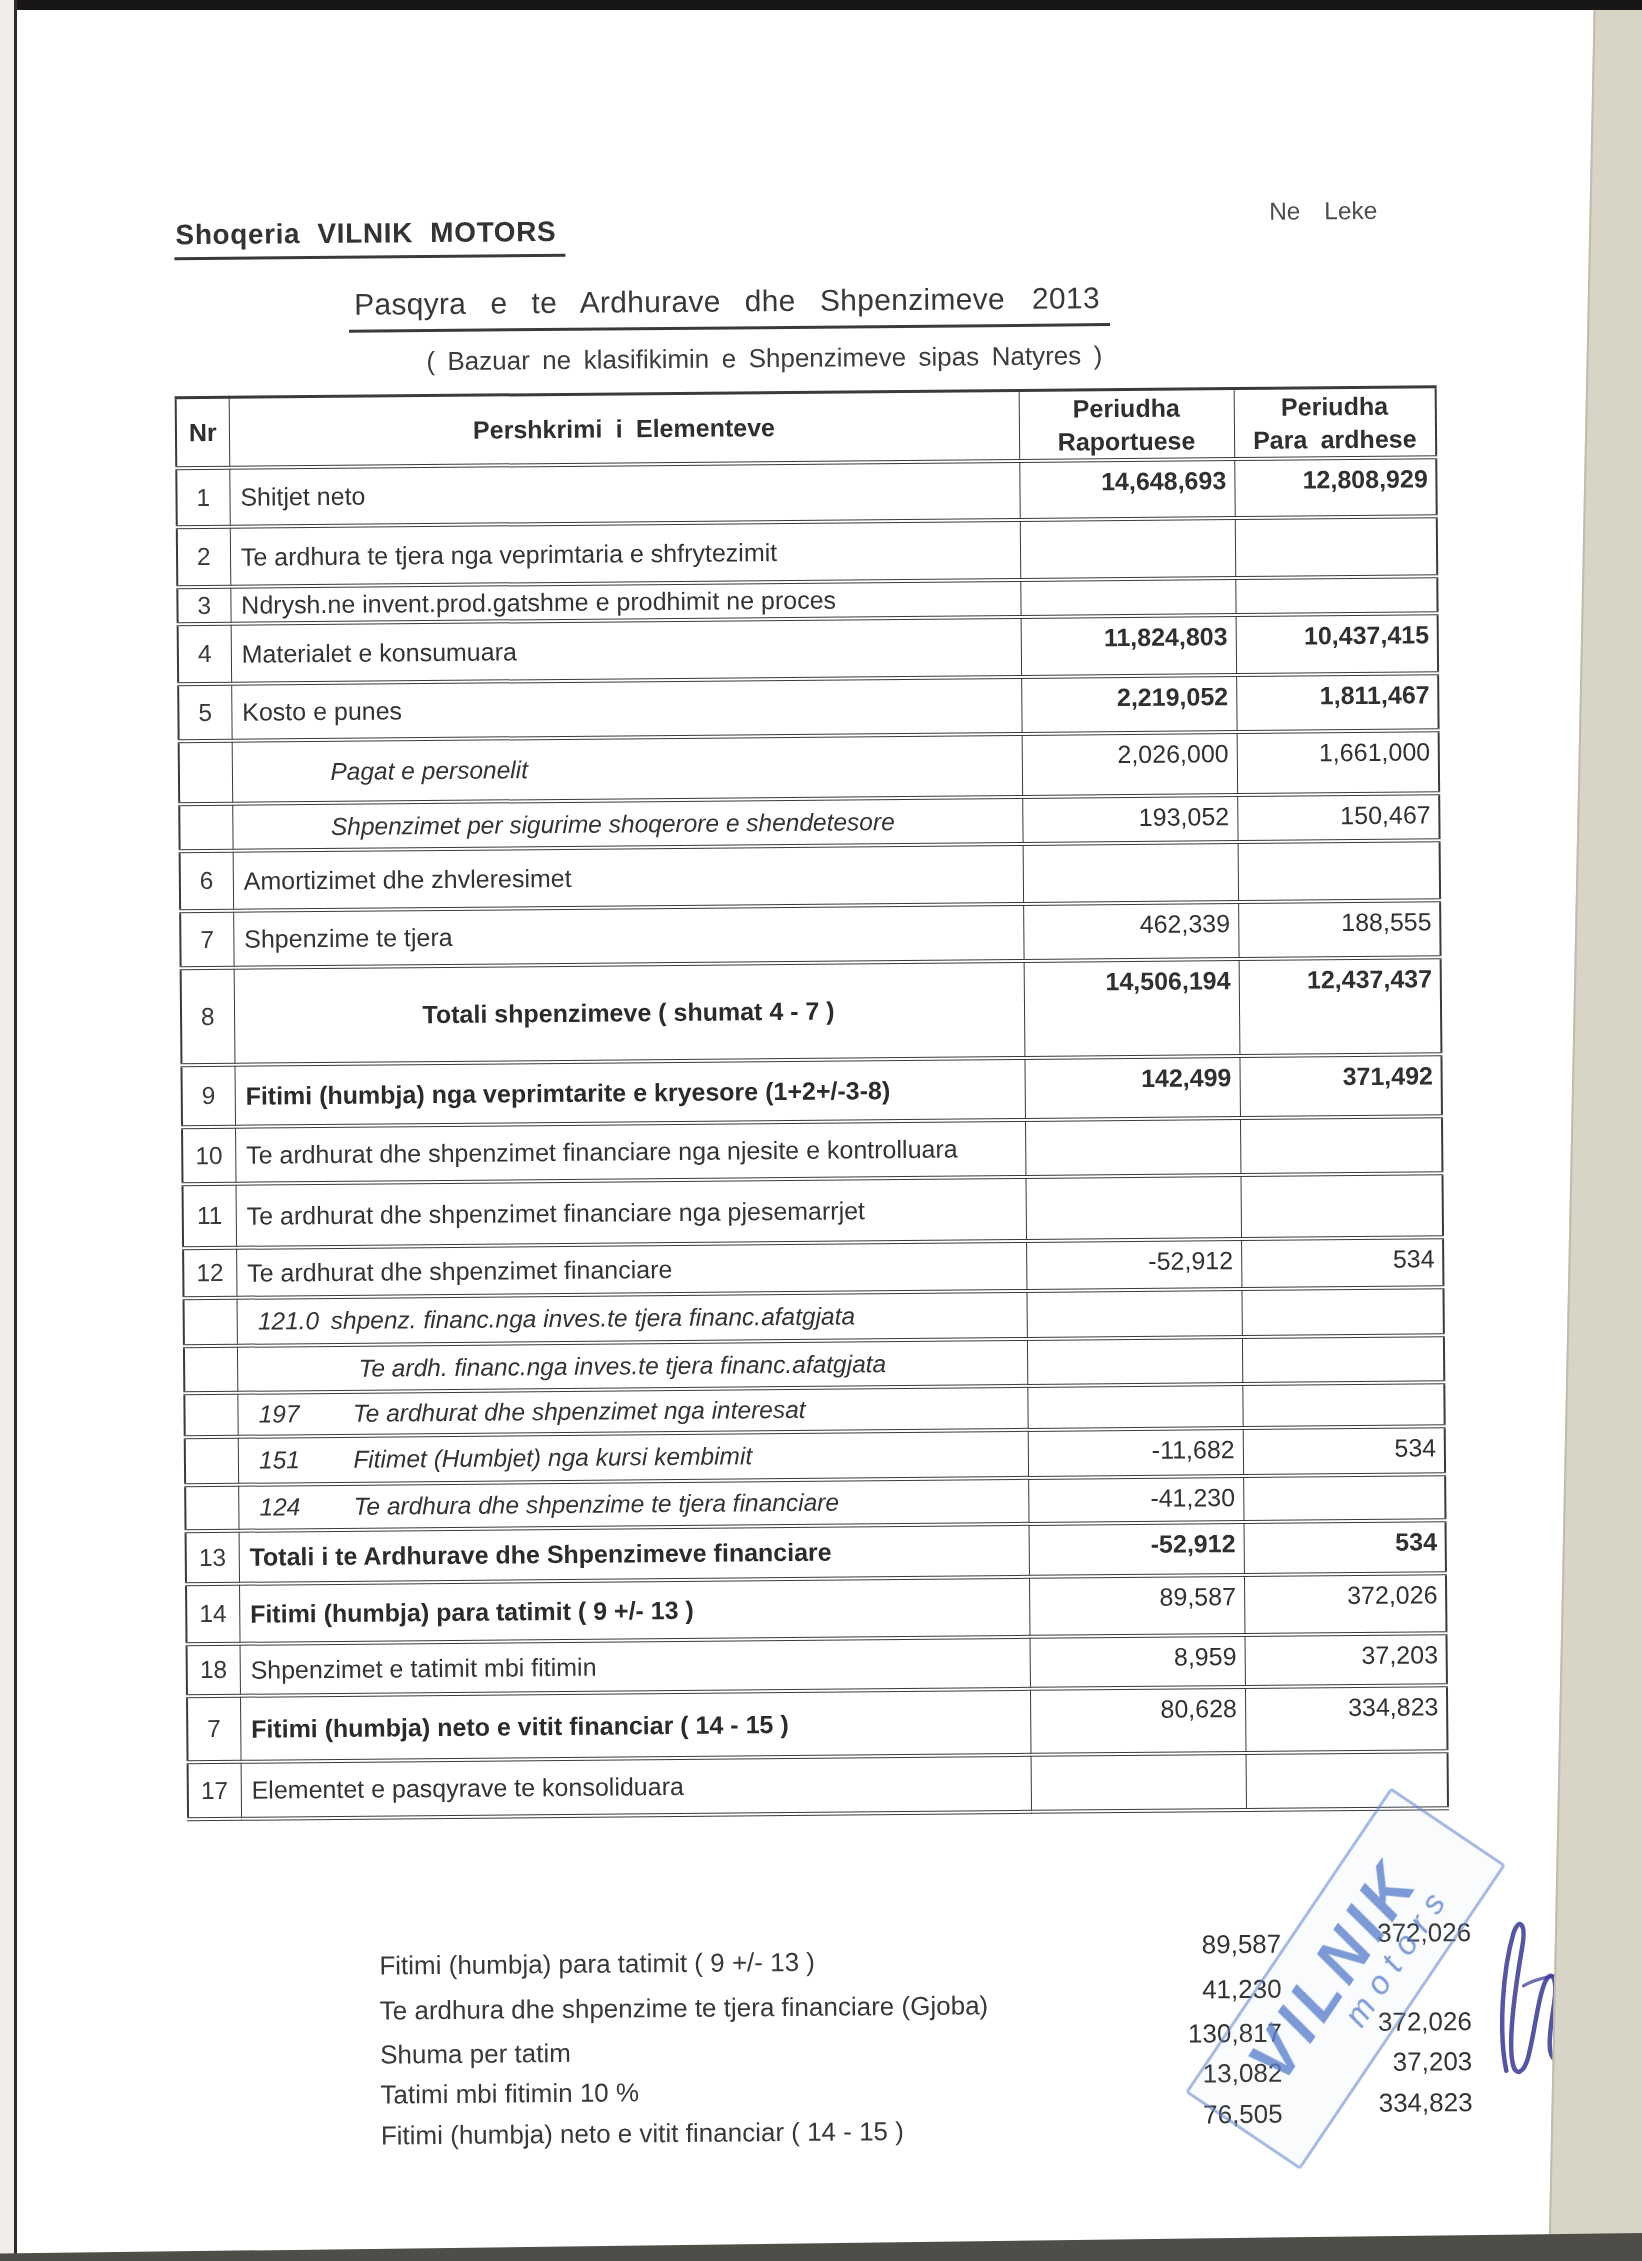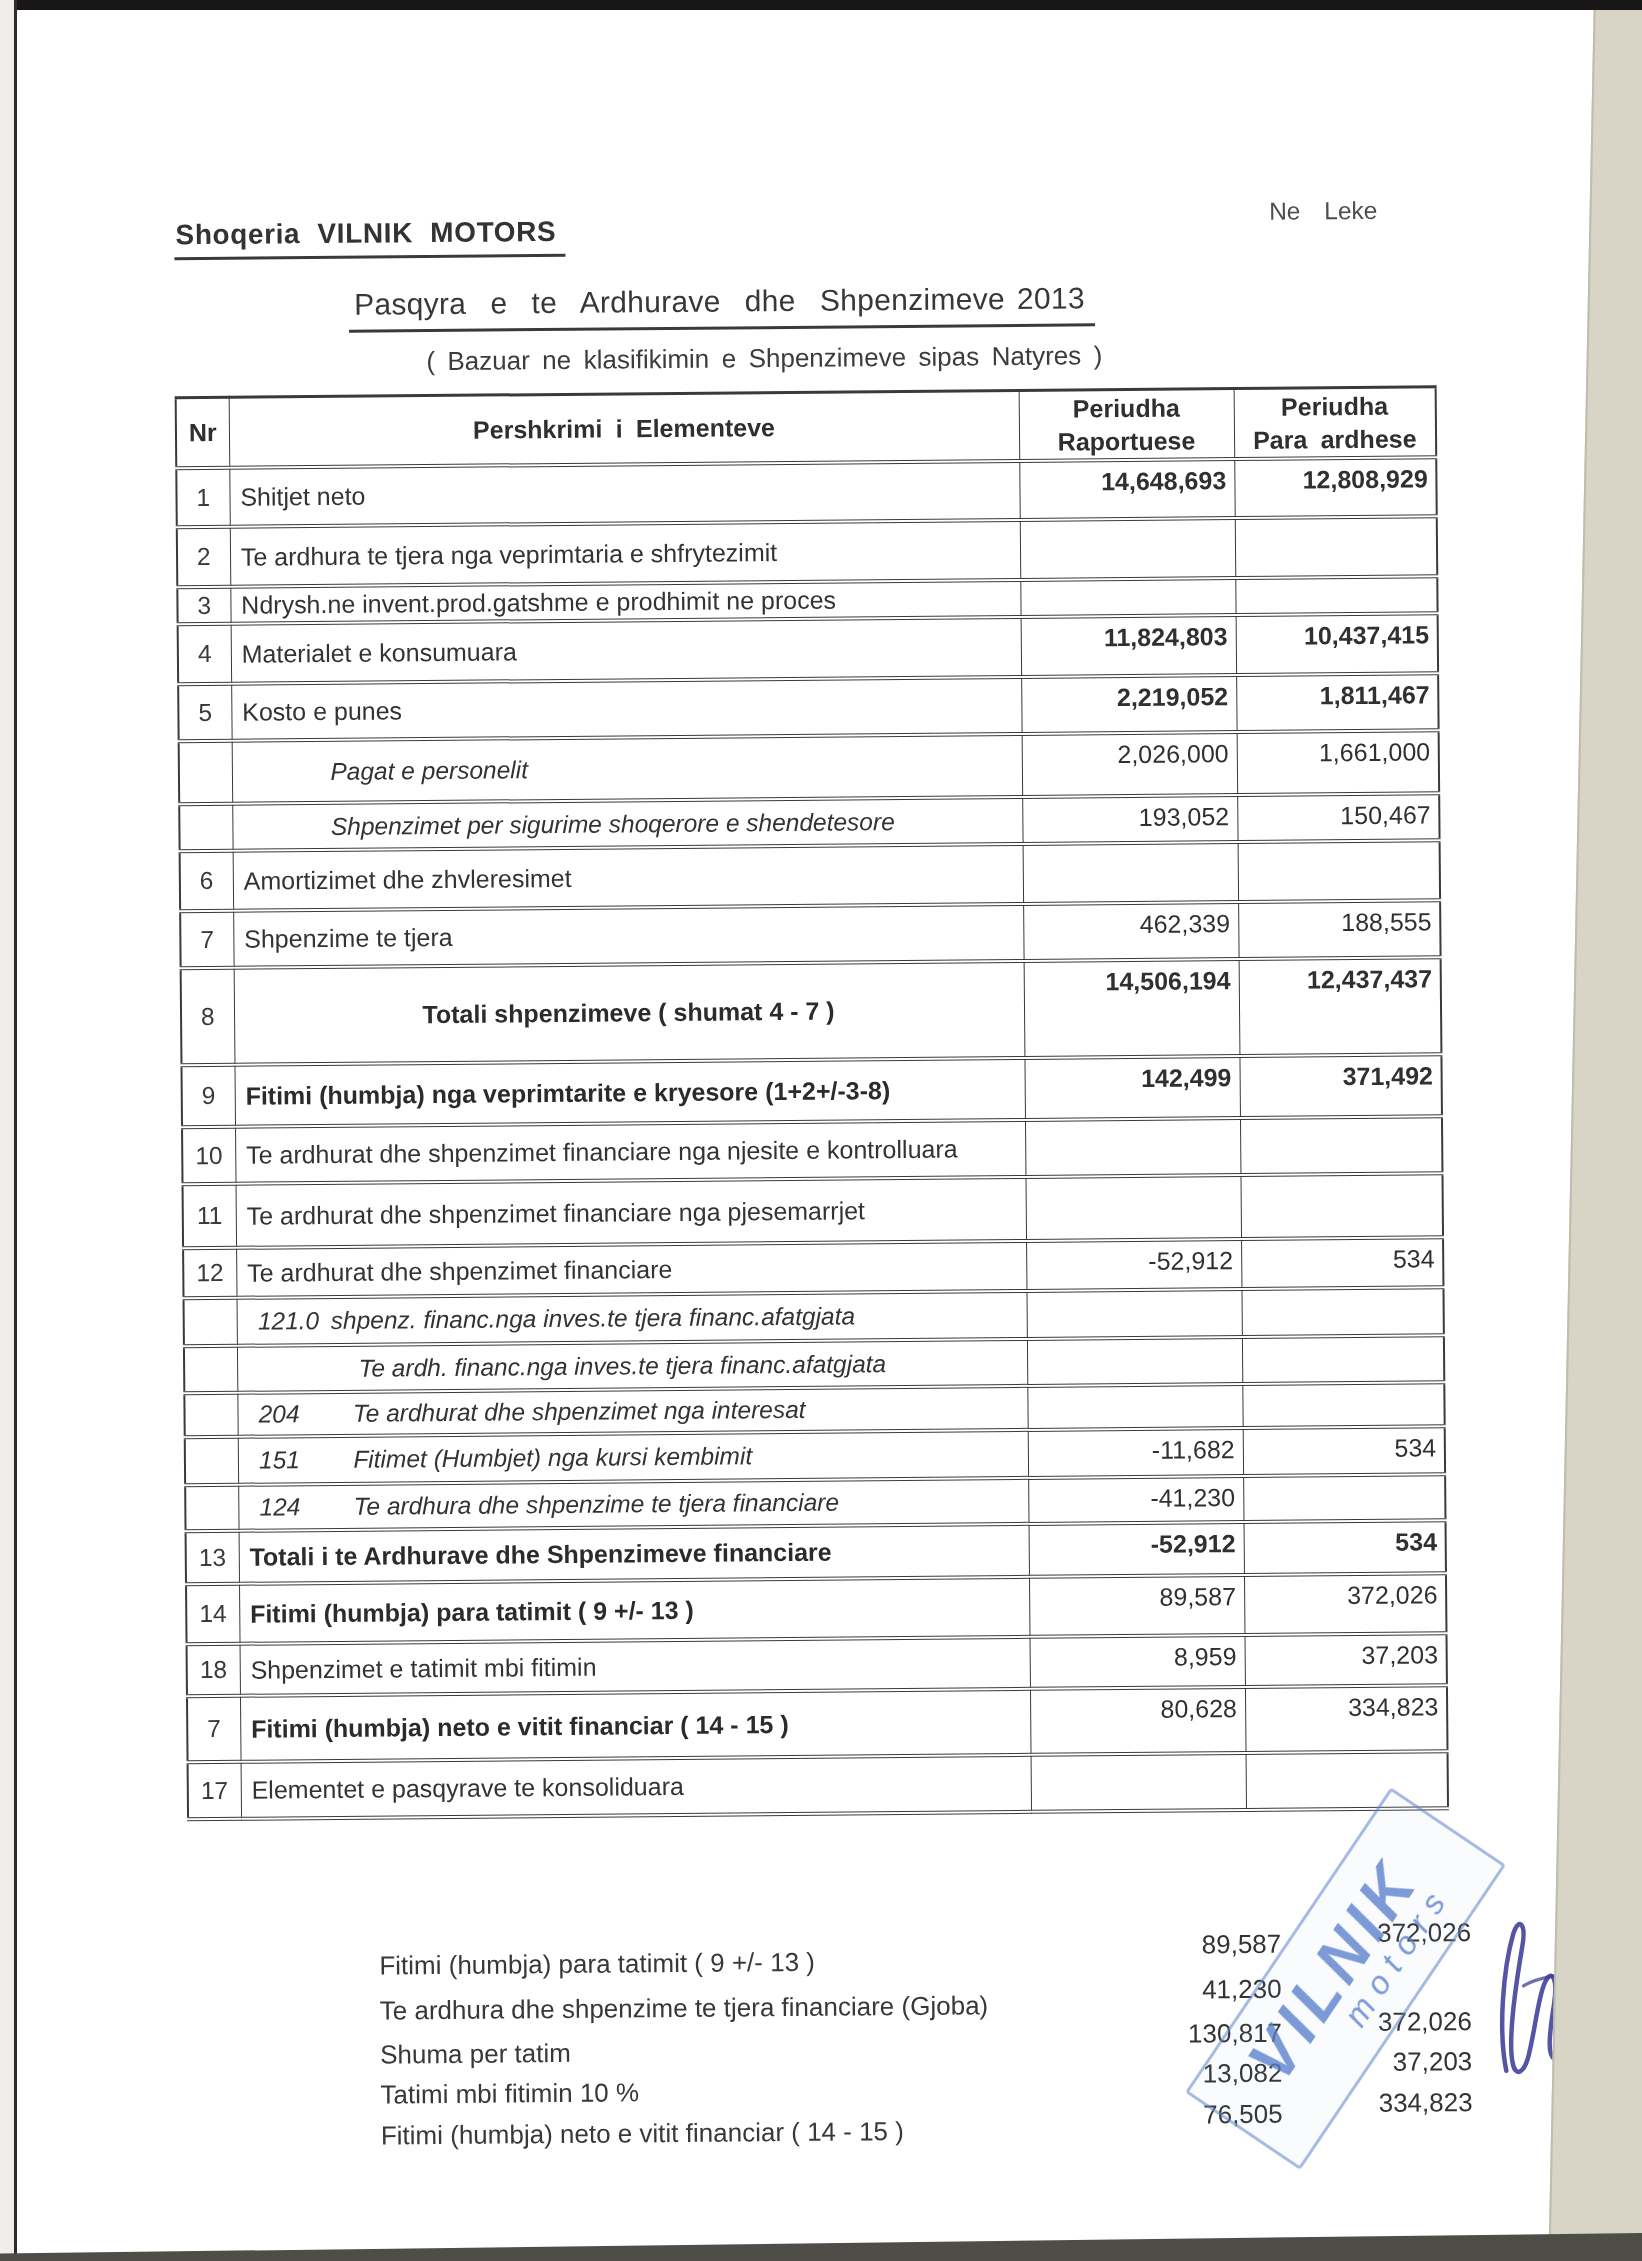--- a/index.html
+++ b/index.html
@@ -16,21 +16,21 @@
 
   
   .company{position:absolute;left:161px;top:219px;
     font-size:28px;font-weight:700;letter-spacing:0.6px;word-spacing:9px;
     border-bottom:3.2px solid #3a3a3a;padding:0 9px 6.4px 1.3px;color:#333;}
   .currency-note{position:absolute;left:1256px;top:207px;
     font-size:24.5px;color:#4e4e4e;word-spacing:17px;}
   .doc-title{position:absolute;left:335px;top:289px;
     font-size:30px;color:#383838;word-spacing:15.5px;letter-spacing:0.3px;
     border-bottom:3.2px solid #3a3a3a;padding:0 10.3px 7.7px 5.2px;white-space:nowrap;}
-  .doc-title .year{margin-left:12px;}
+  .doc-title .year{margin-left:27px;}
   .doc-subtitle{position:absolute;left:412px;top:348px;
     font-size:26px;color:#3c3c3c;word-spacing:5.2px;white-space:nowrap;}
 
   
   table.fin{position:absolute;left:160px;top:396px;width:1260px;
     border-collapse:collapse;table-layout:fixed;
     border:2.6px solid #3a3a3a;border-top:3.2px solid #3a3a3a;}
   table.fin col.c1{width:53px;}
   table.fin col.c2{width:790px;}
   table.fin col.c3{width:215px;}
@@ -232,21 +232,21 @@
       <tr class="h80 it ind2">
         <td class="c-nr"></td>
         <td class="c-desc">Te ardh. financ.nga inves.te tjera financ.afatgjata</td>
         <td class="c-v"></td>
         <td class="c-v"></td>
       </tr>
 
       <tr class="h76 it icode">
         <td class="c-nr"></td>
         <td class="c-desc">
-          <span class="code wide">204</span><span>Te ardhurat dhe shpenzimet nga interesat</span>
+          <span class="code wide">197</span><span>Te ardhurat dhe shpenzimet nga interesat</span>
         </td>
         <td class="c-v"></td>
         <td class="c-v"></td>
       </tr>
 
       <tr class="h82 it icode">
         <td class="c-nr"></td>
         <td class="c-desc">
           <span class="code wide">151</span><span>Fitimet (Humbjet) nga kursi kembimit</span>
         </td>

